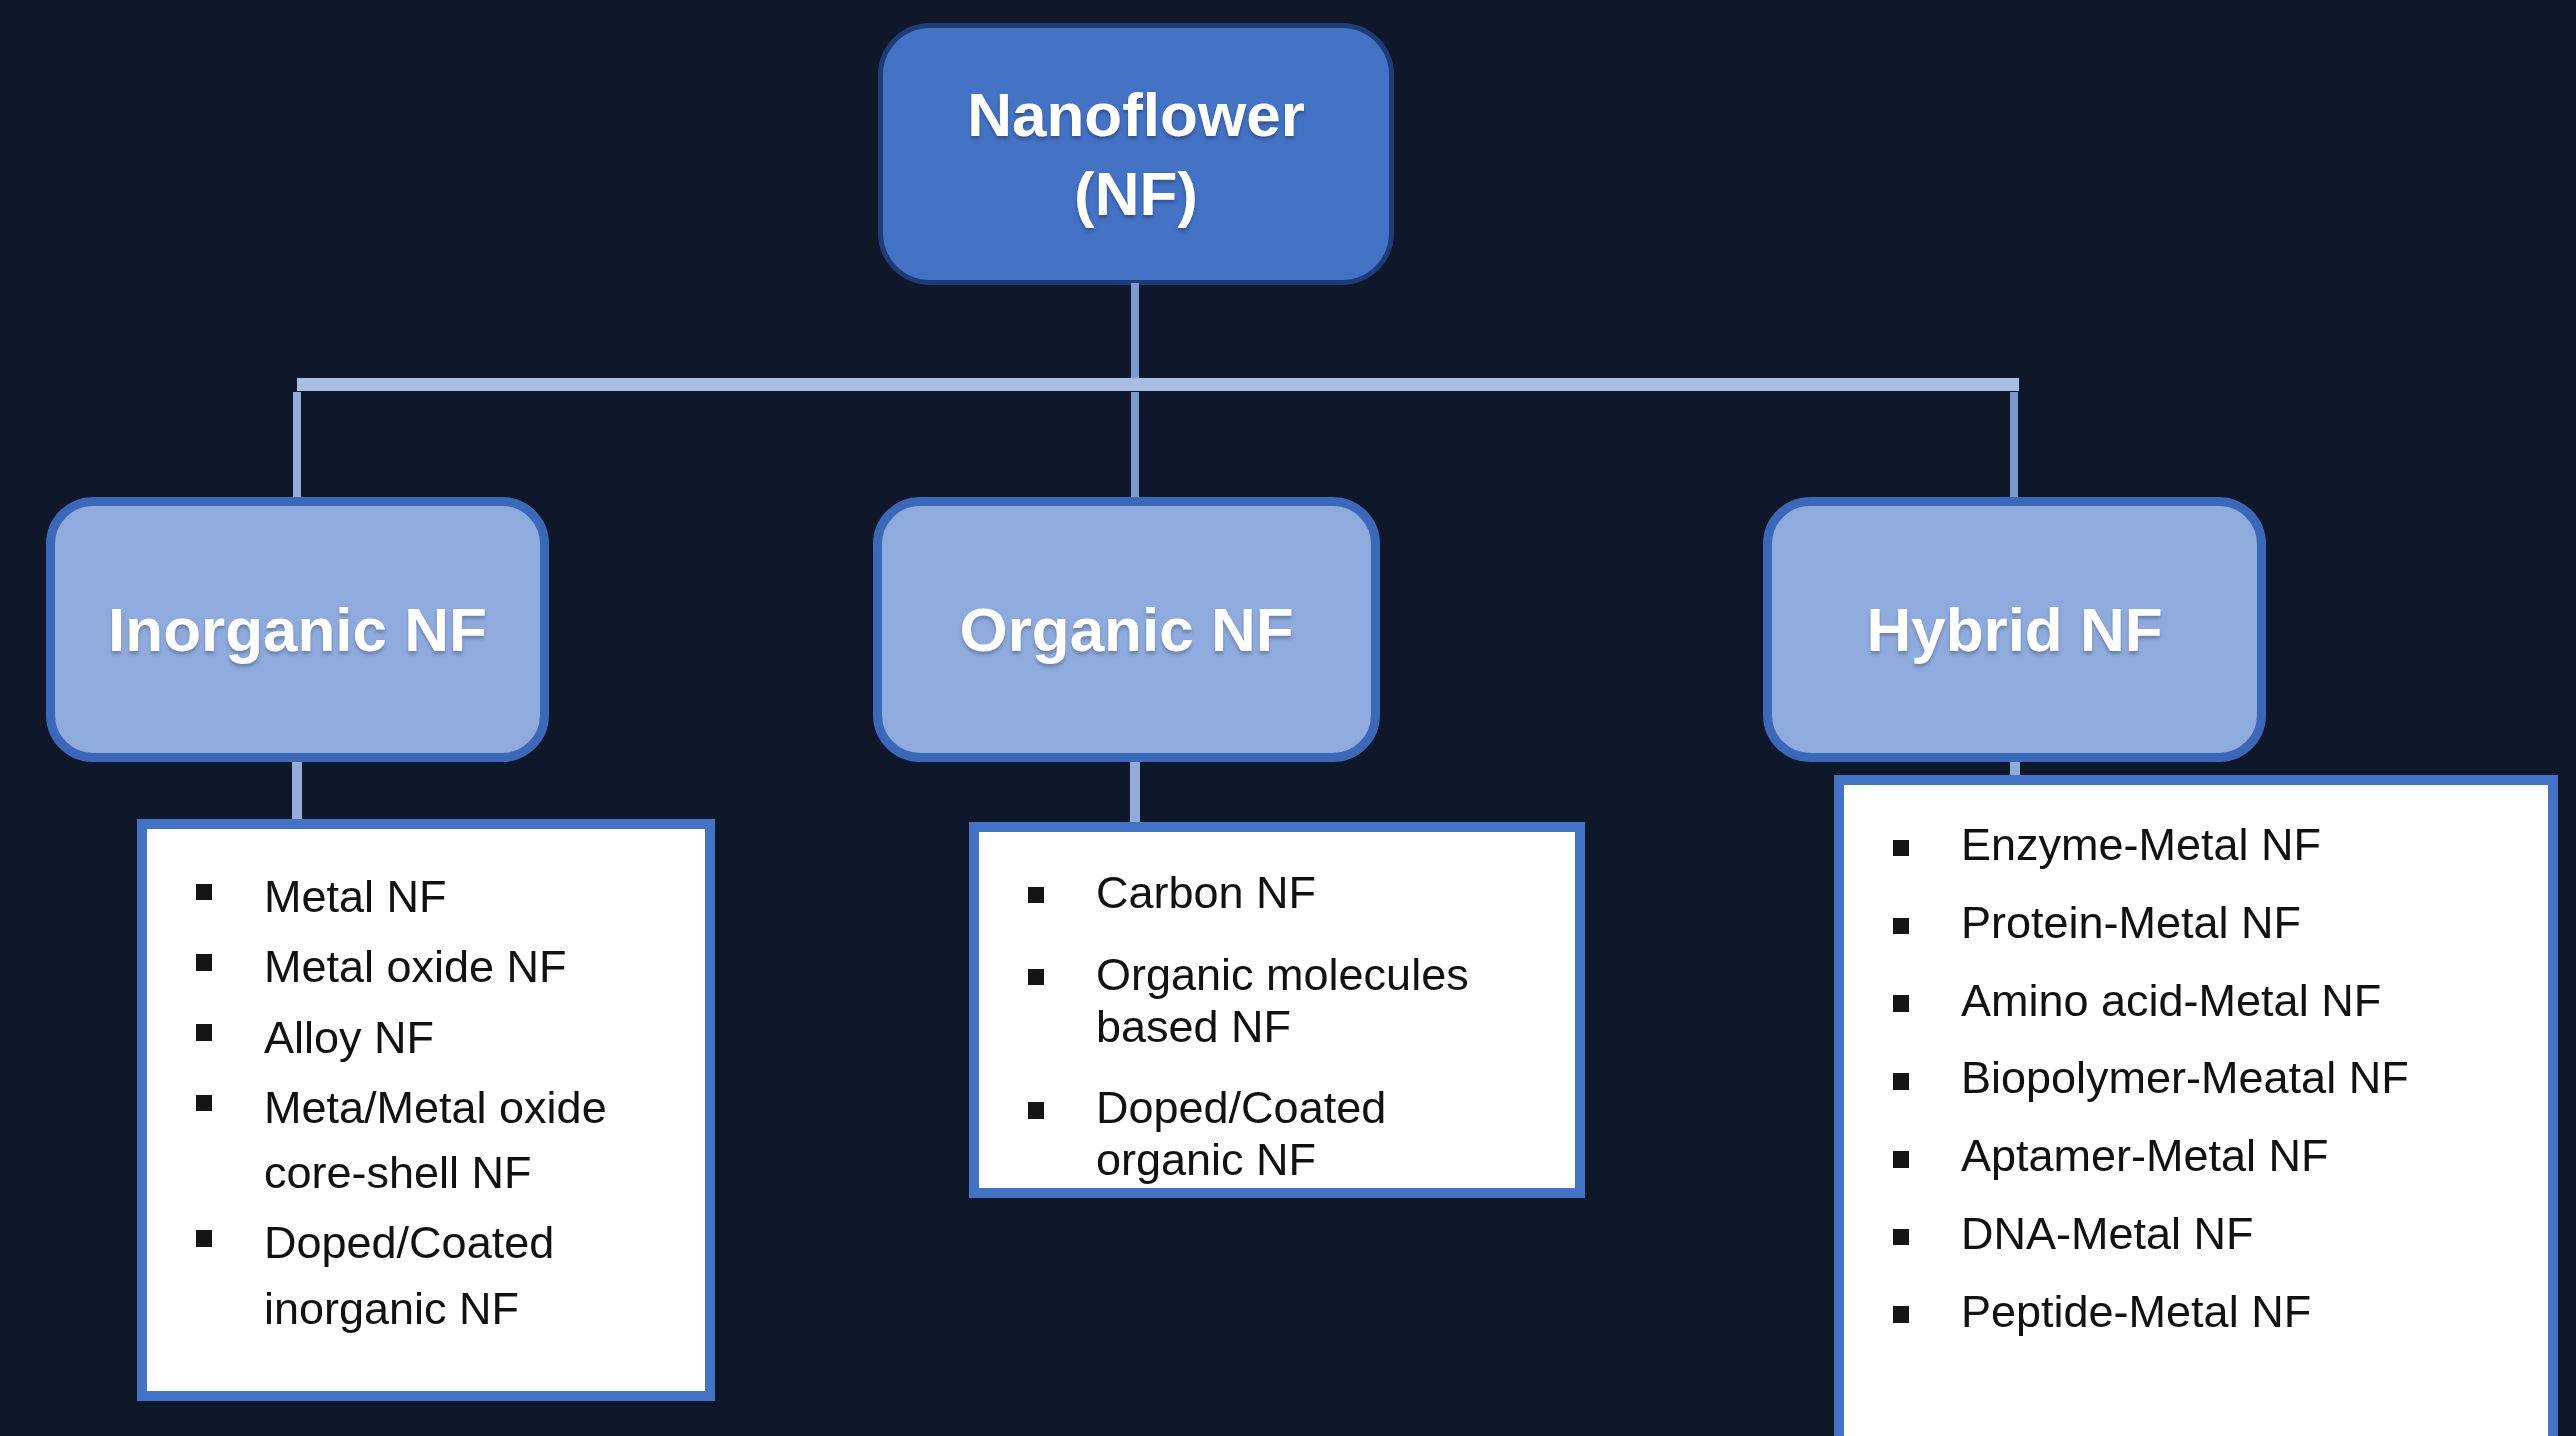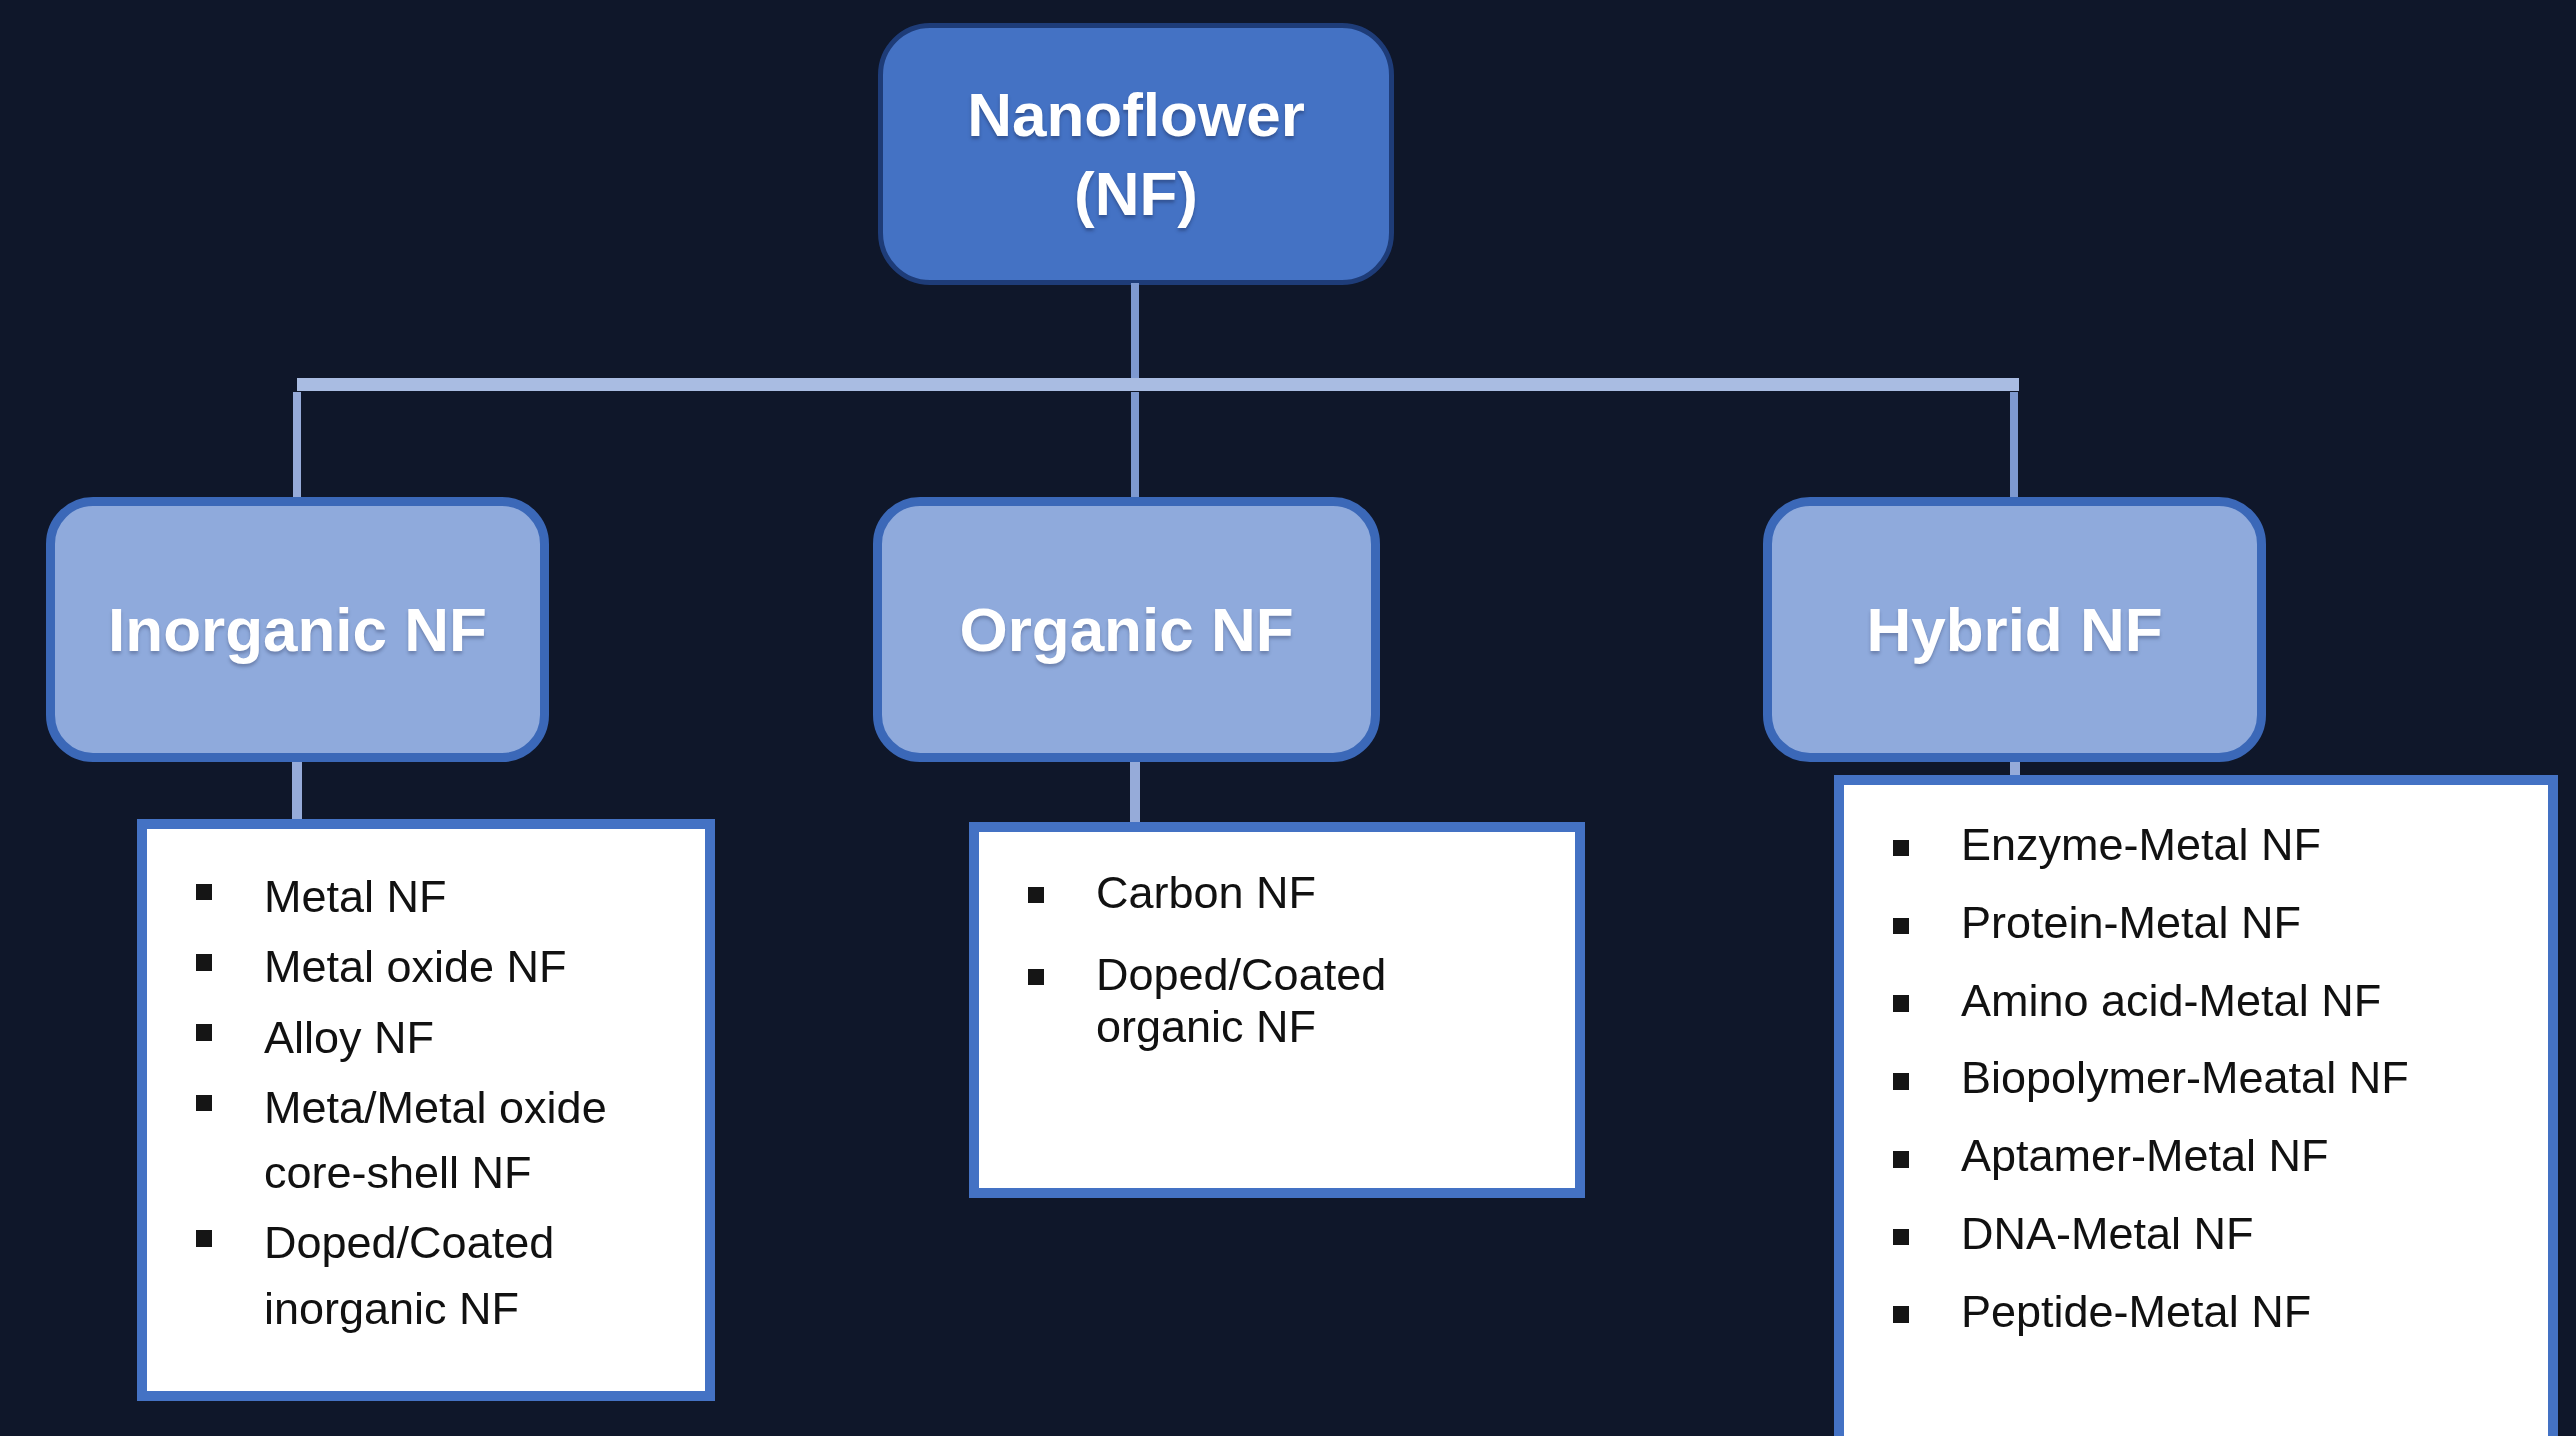--- a/index.html
+++ b/index.html
@@ -103,20 +103,22 @@
       <li><span class="bullet"></span><span class="item-text">Meta/Metal oxide
 core-shell NF</span></li>
       <li><span class="bullet"></span><span class="item-text">Doped/Coated
 inorganic NF</span></li>
     </ul>
   </div>
 
   <div class="listbox list-organic">
     <ul>
       <li><span class="bullet"></span><span class="item-text">Carbon NF</span></li>
+      <li><span class="bullet"></span><span class="item-text">Organic molecules
+based NF</span></li>
       <li><span class="bullet"></span><span class="item-text">Doped/Coated
 organic NF</span></li>
     </ul>
   </div>
 
   <div class="listbox list-hybrid">
     <ul>
       <li><span class="bullet"></span><span class="item-text">Enzyme-Metal NF</span></li>
       <li><span class="bullet"></span><span class="item-text">Protein-Metal NF</span></li>
       <li><span class="bullet"></span><span class="item-text">Amino acid-Metal NF</span></li>

